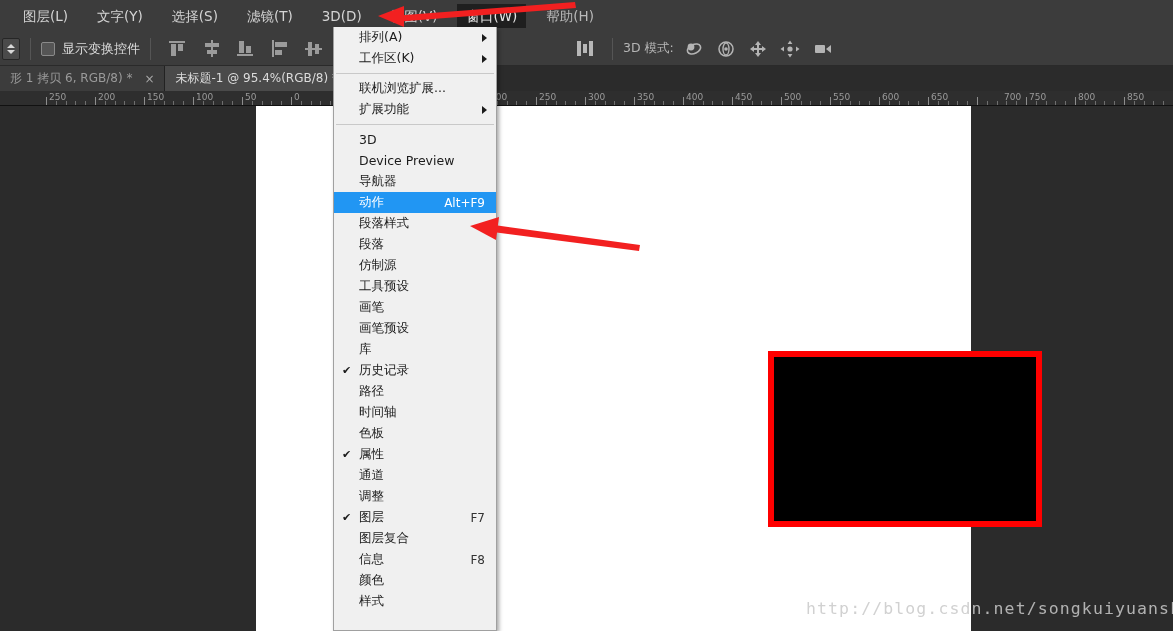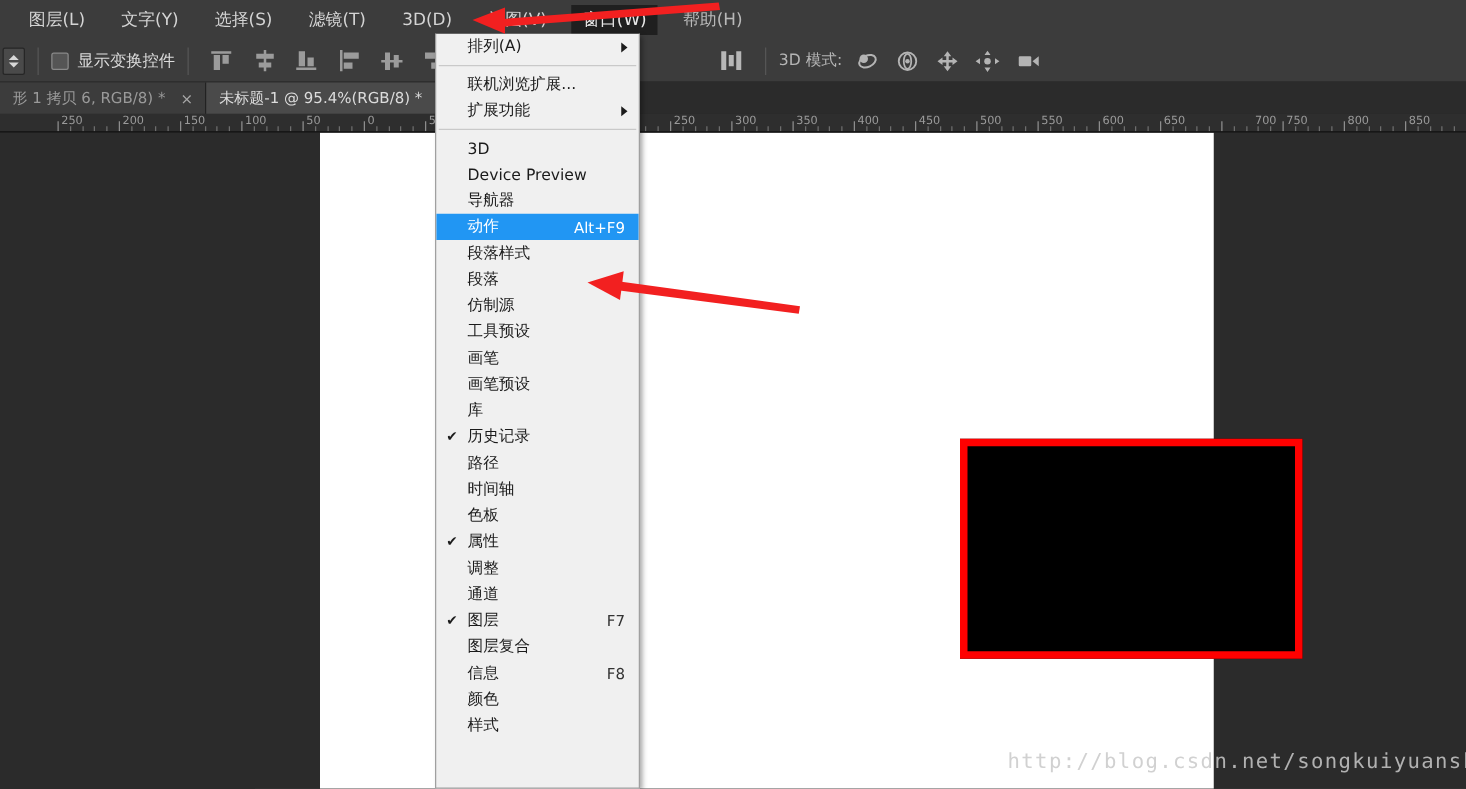--- a/index.html
+++ b/index.html
@@ -80,21 +80,21 @@
   
   .watermark{
     position:absolute; left:806px; top:599px; z-index:6;
     font-family:"DejaVu Sans Mono","Liberation Mono",monospace;
     font-size:16.5px; letter-spacing:1.1px; color:#c9c9c9; opacity:.85;
     white-space:nowrap;
   }
 
   
   .dropdown{
-    position:absolute; left:348px; top:27px; width:164px; height:604px;
+    position:absolute; left:333px; top:27px; width:164px; height:604px;
     background:#f0f0f0; border:1px solid #a0a0a0; border-top:none;
     z-index:10; overflow:hidden;
     box-shadow:2px 2px 4px rgba(0,0,0,.35);
   }
   .dd-item{
     position:relative; height:21px; display:flex; align-items:center;
     font-size:12.5px; color:#1b1b1b; padding-left:25px; white-space:nowrap;
   }
   .dd-item.hl{ background:#2196f3; color:#fff; }
   .dd-item .chk{ position:absolute; left:8px; font-size:11px; color:#1b1b1b;}
@@ -359,20 +359,24 @@
     </div>
   </div>
 
   <div class="watermark">http://blog.csdn.net/songkuiyuansky</div>
 
   <div class="dropdown" id="dropdown">
       <div class="dd-item">
         <span>排列(A)</span>
         <span class="arw"></span>
       </div>
+      <div class="dd-item">
+        <span>工作区(K)</span>
+        <span class="arw"></span>
+      </div>
       <div class="dd-sep"></div>
       <div class="dd-item">
         <span>联机浏览扩展...</span>
       </div>
       <div class="dd-item">
         <span>扩展功能</span>
         <span class="arw"></span>
       </div>
       <div class="dd-sep"></div>
       <div class="dd-item">
@@ -420,24 +424,24 @@
         <span>时间轴</span>
       </div>
       <div class="dd-item">
         <span>色板</span>
       </div>
       <div class="dd-item">
         <span class="chk">✔</span>
         <span>属性</span>
       </div>
       <div class="dd-item">
+        <span>通道</span>
+      </div>
+      <div class="dd-item">
         <span>调整</span>
-      </div>
-      <div class="dd-item">
-        <span>通道</span>
       </div>
       <div class="dd-item">
         <span class="chk">✔</span>
         <span>图层</span>
         <span class="sc">F7</span>
       </div>
       <div class="dd-item">
         <span>图层复合</span>
       </div>
       <div class="dd-item">

